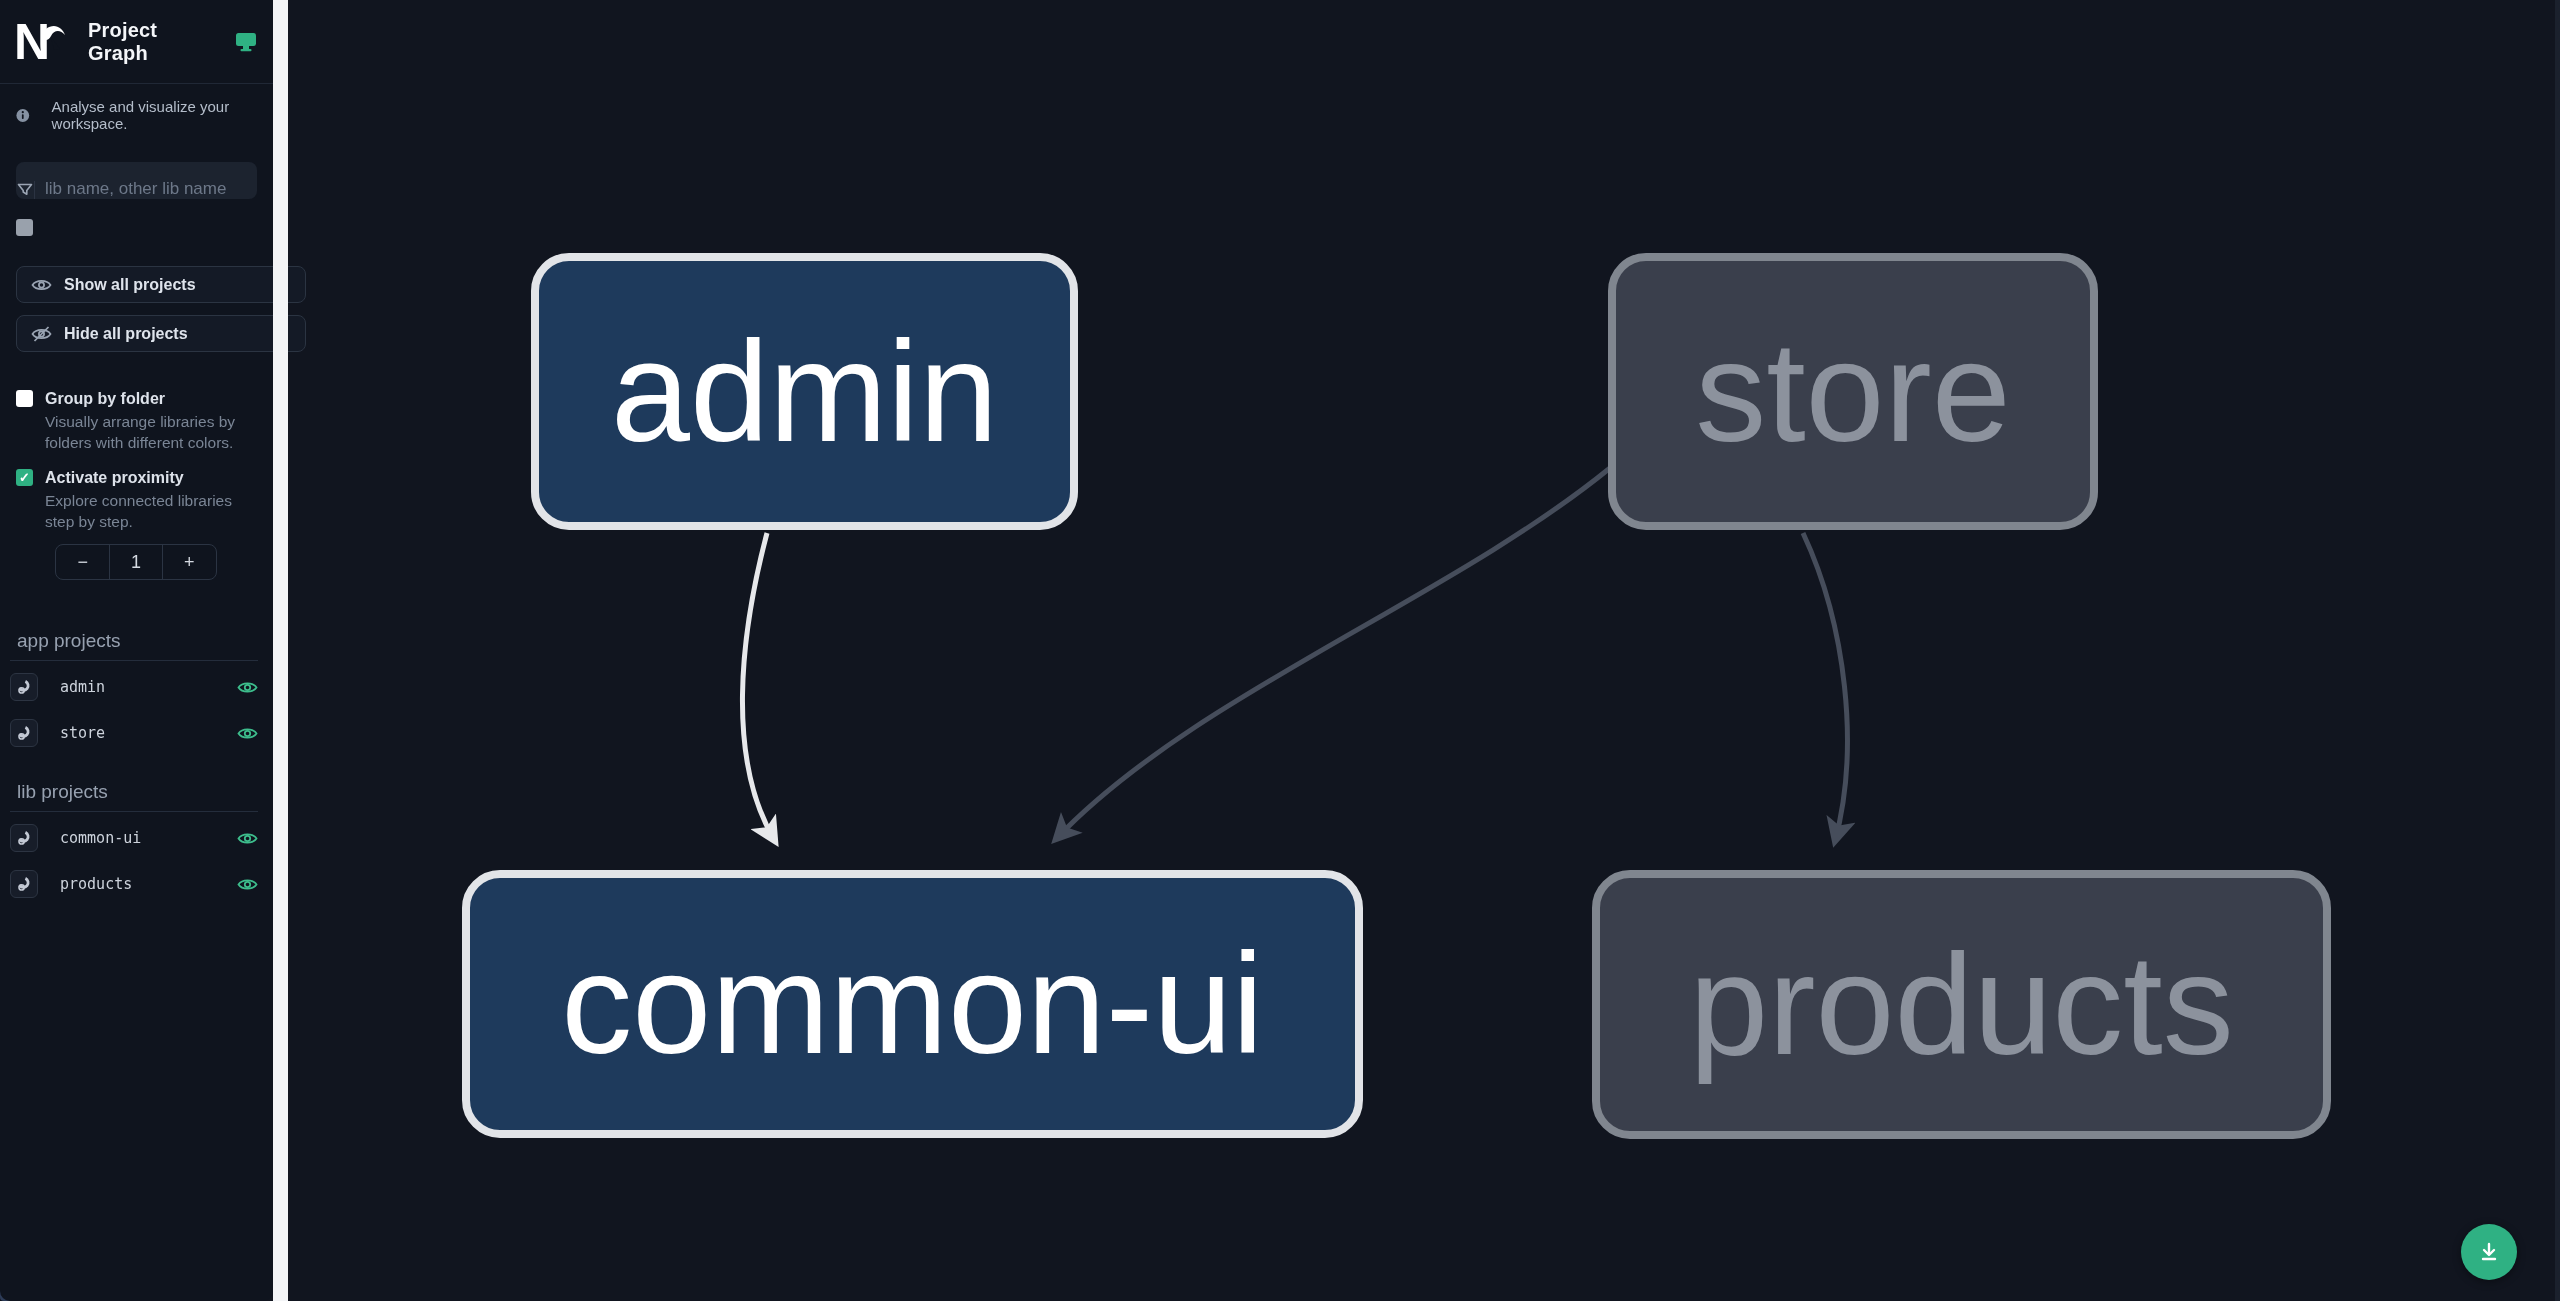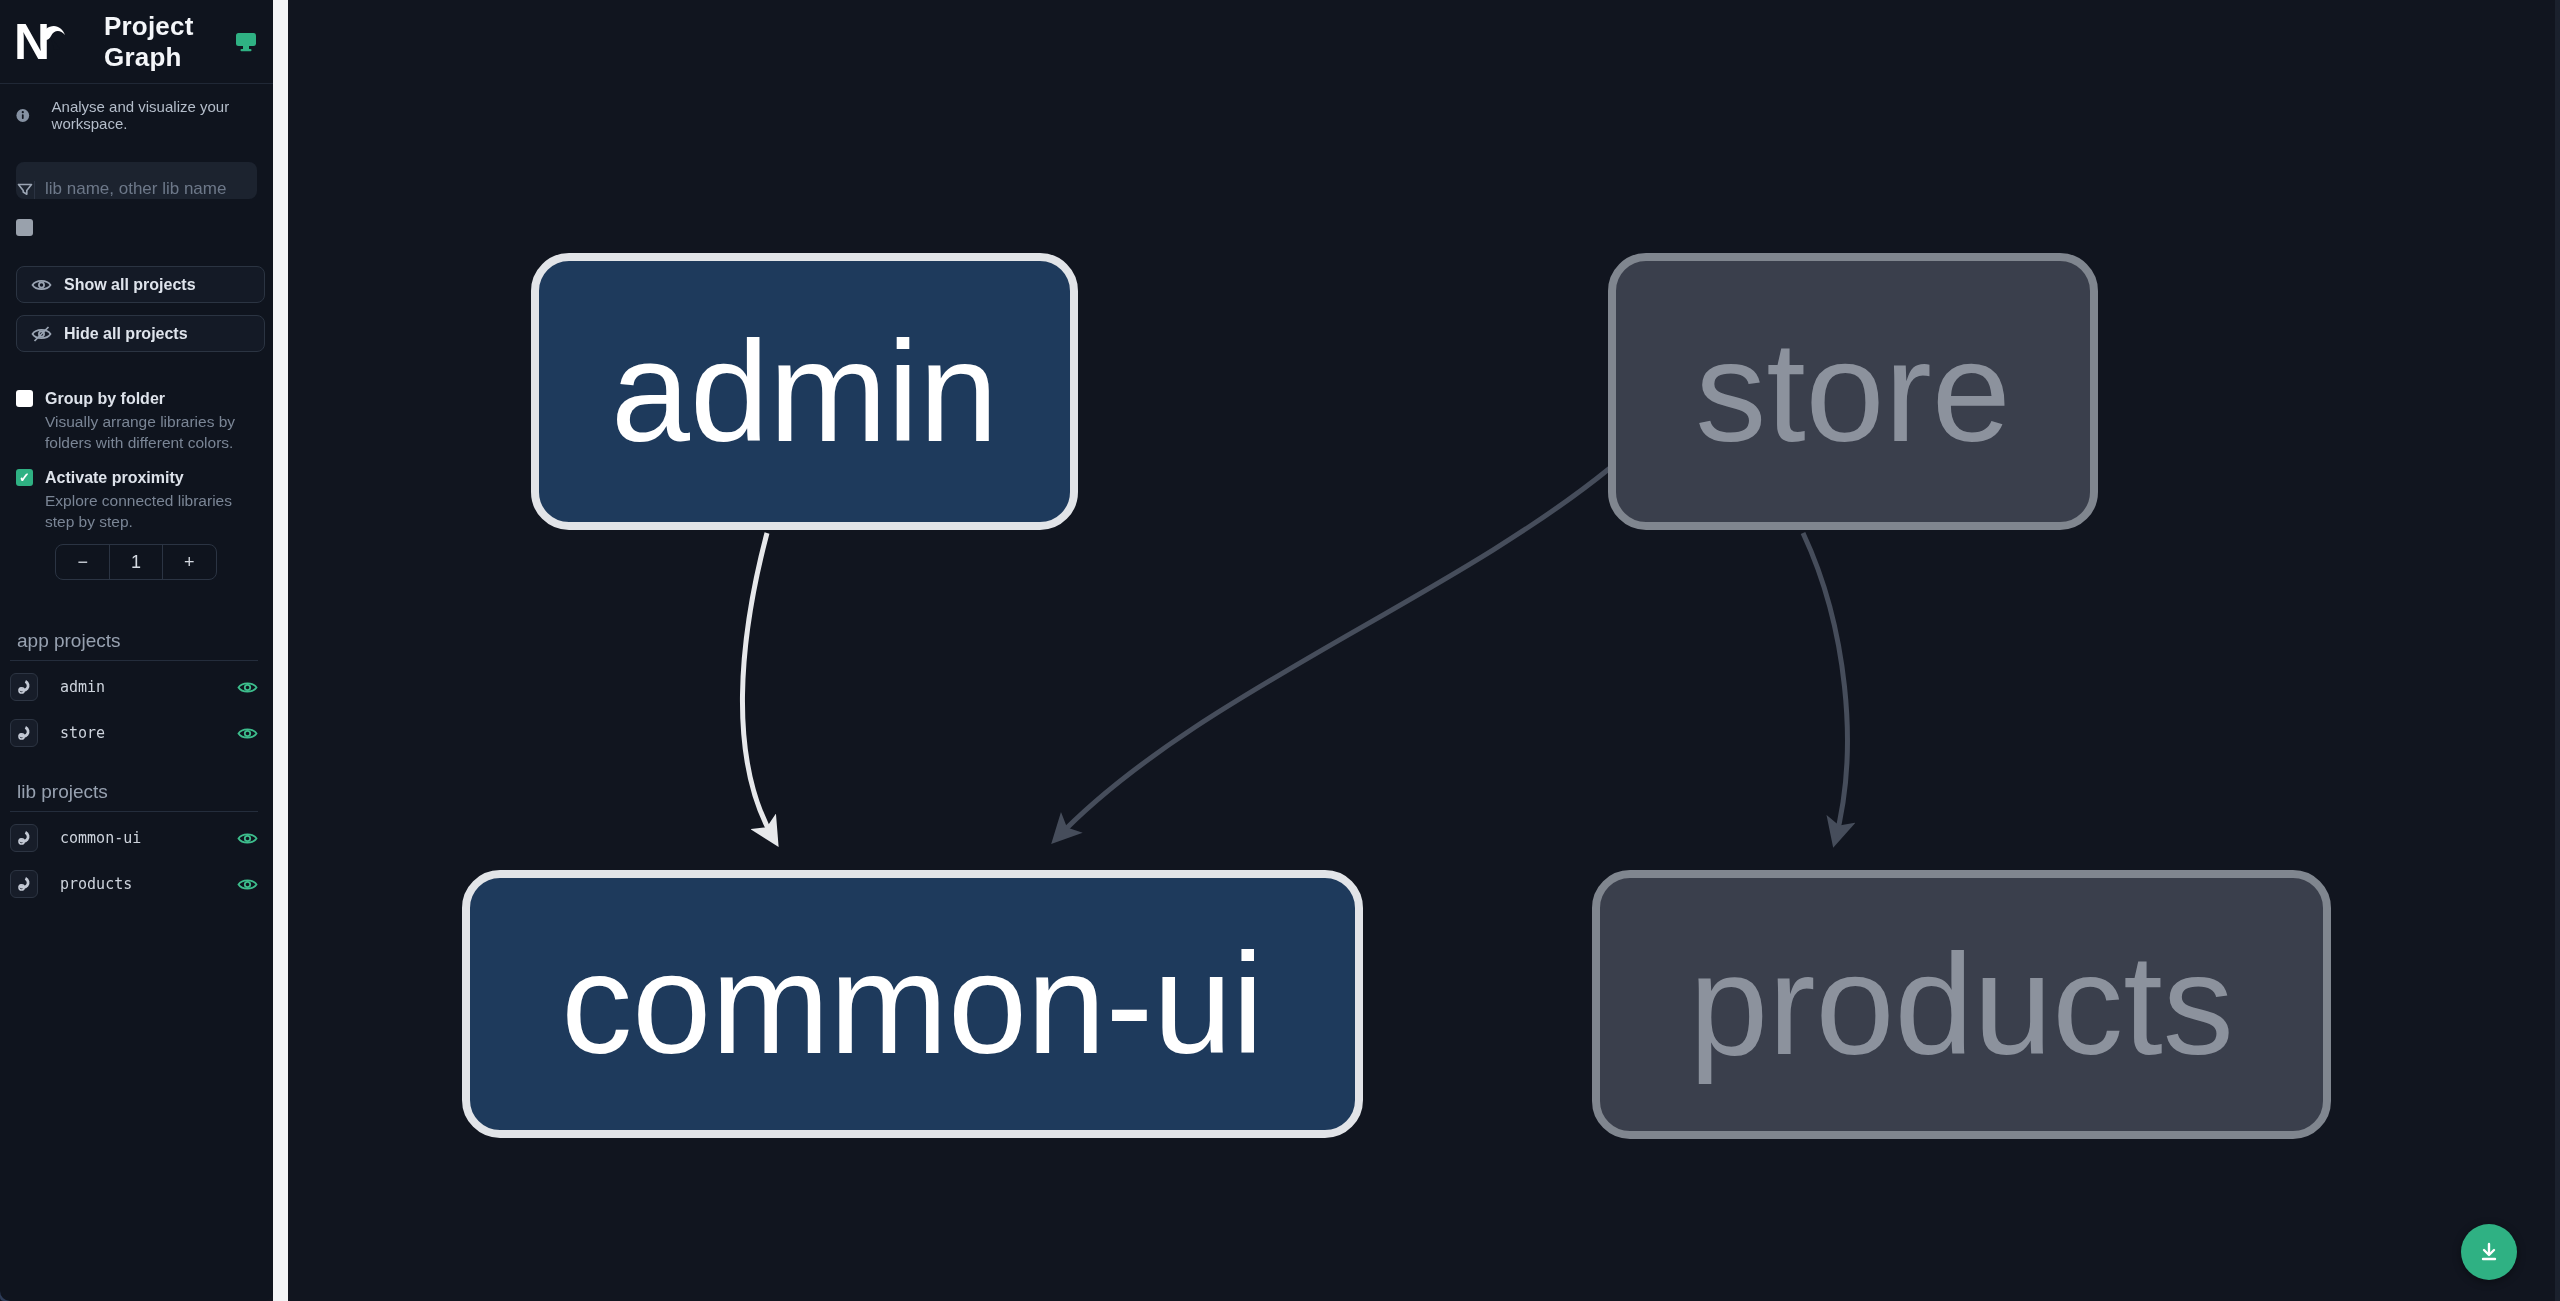--- a/index.html
+++ b/index.html
@@ -6,21 +6,21 @@
   html,body { width:2560px; height:1301px; overflow:hidden; background:#11151f;
               font-family:"Liberation Sans", sans-serif; }
   .app { position:relative; width:2560px; height:1301px; display:flex; }
 
   
   .sidebar { position:relative; width:273px; height:1301px; background:#0f141e;
              flex:0 0 273px; border-radius:0 0 10px 10px; z-index:2; }
   .sb-header { height:84px; display:flex; align-items:center; padding:0 16px 0 16px;
                border-bottom:1px solid #202836; }
   .nx-logo { width:52px; height:50px; flex:0 0 52px; }
-  .sb-title { color:#f4f6f9; font-size:26px; font-weight:700; margin-left:36px; letter-spacing:.2px; }
+  .sb-title { color:#f4f6f9; font-size:20px; font-weight:700; margin-left:20px; letter-spacing:.2px; }
   .monitor { margin-left:22px; display:flex; }
 
   .tagline-row { display:flex; align-items:center; gap:22px; padding:0 16px; margin-top:14px; }
   .tagline-row .txt { color:#b4bdca; font-size:15px; }
 
   .search-box { margin:30px 16px 0 16px; height:37px; background:#1c232f; border-radius:8px;
                 display:flex; align-items:flex-end; overflow:hidden; }
   .search-box .funnel { width:32px; display:flex; align-items:center; justify-content:center;
                         border-right:1px solid #2b3342; }
   .search-box input { flex:1; background:transparent; border:none; outline:none; color:#cfd6e0;
@@ -32,21 +32,21 @@
                     display:flex; align-items:center; justify-content:center; }
   .box.muted { background:#99a1ac; }
   .box.white { background:#ffffff; }
   .box.checked { background:#2fb183; color:#fff; font-size:13px; font-weight:700; line-height:1; }
   .check-txt { display:flex; flex-direction:column; }
   .check-label { color:#dde2ea; font-size:16px; font-weight:700; line-height:21px; }
   .check-desc  { color:#7a8595; font-size:15.5px; line-height:21px; max-width:228px; margin-top:2px; }
 
   .sb-btn { margin:0 16px; height:37px; background:#141a26; border:1px solid #2b3442; border-radius:8px;
             display:flex; align-items:center; gap:12px; padding:0 14px; color:#dfe4ec; cursor:pointer;
-            font-family:"Liberation Sans",sans-serif; font-size:16px; font-weight:700; width:249px; }
+            font-family:"Liberation Sans",sans-serif; font-size:16px; font-weight:700; width:290px; }
   .mt30 { margin-top:30px; } .mt12 { margin-top:12px; } .mt36 { margin-top:36px; } .mt14 { margin-top:14px; }
 
   .stepper { margin:12px 0 0 55px; width:162px; height:36px; border:1px solid #2b3443; border-radius:8px;
              display:flex; overflow:hidden; }
   .stepper > * { width:54px; display:flex; align-items:center; justify-content:center;
                  color:#d5dae2; font-size:18px; background:transparent; border:none; cursor:pointer;
                  font-family:"Liberation Sans",sans-serif; }
   .stepper .val { border-left:1px solid #2b3443; border-right:1px solid #2b3443; cursor:default; }
 
   .sections { margin-top:50px; }

